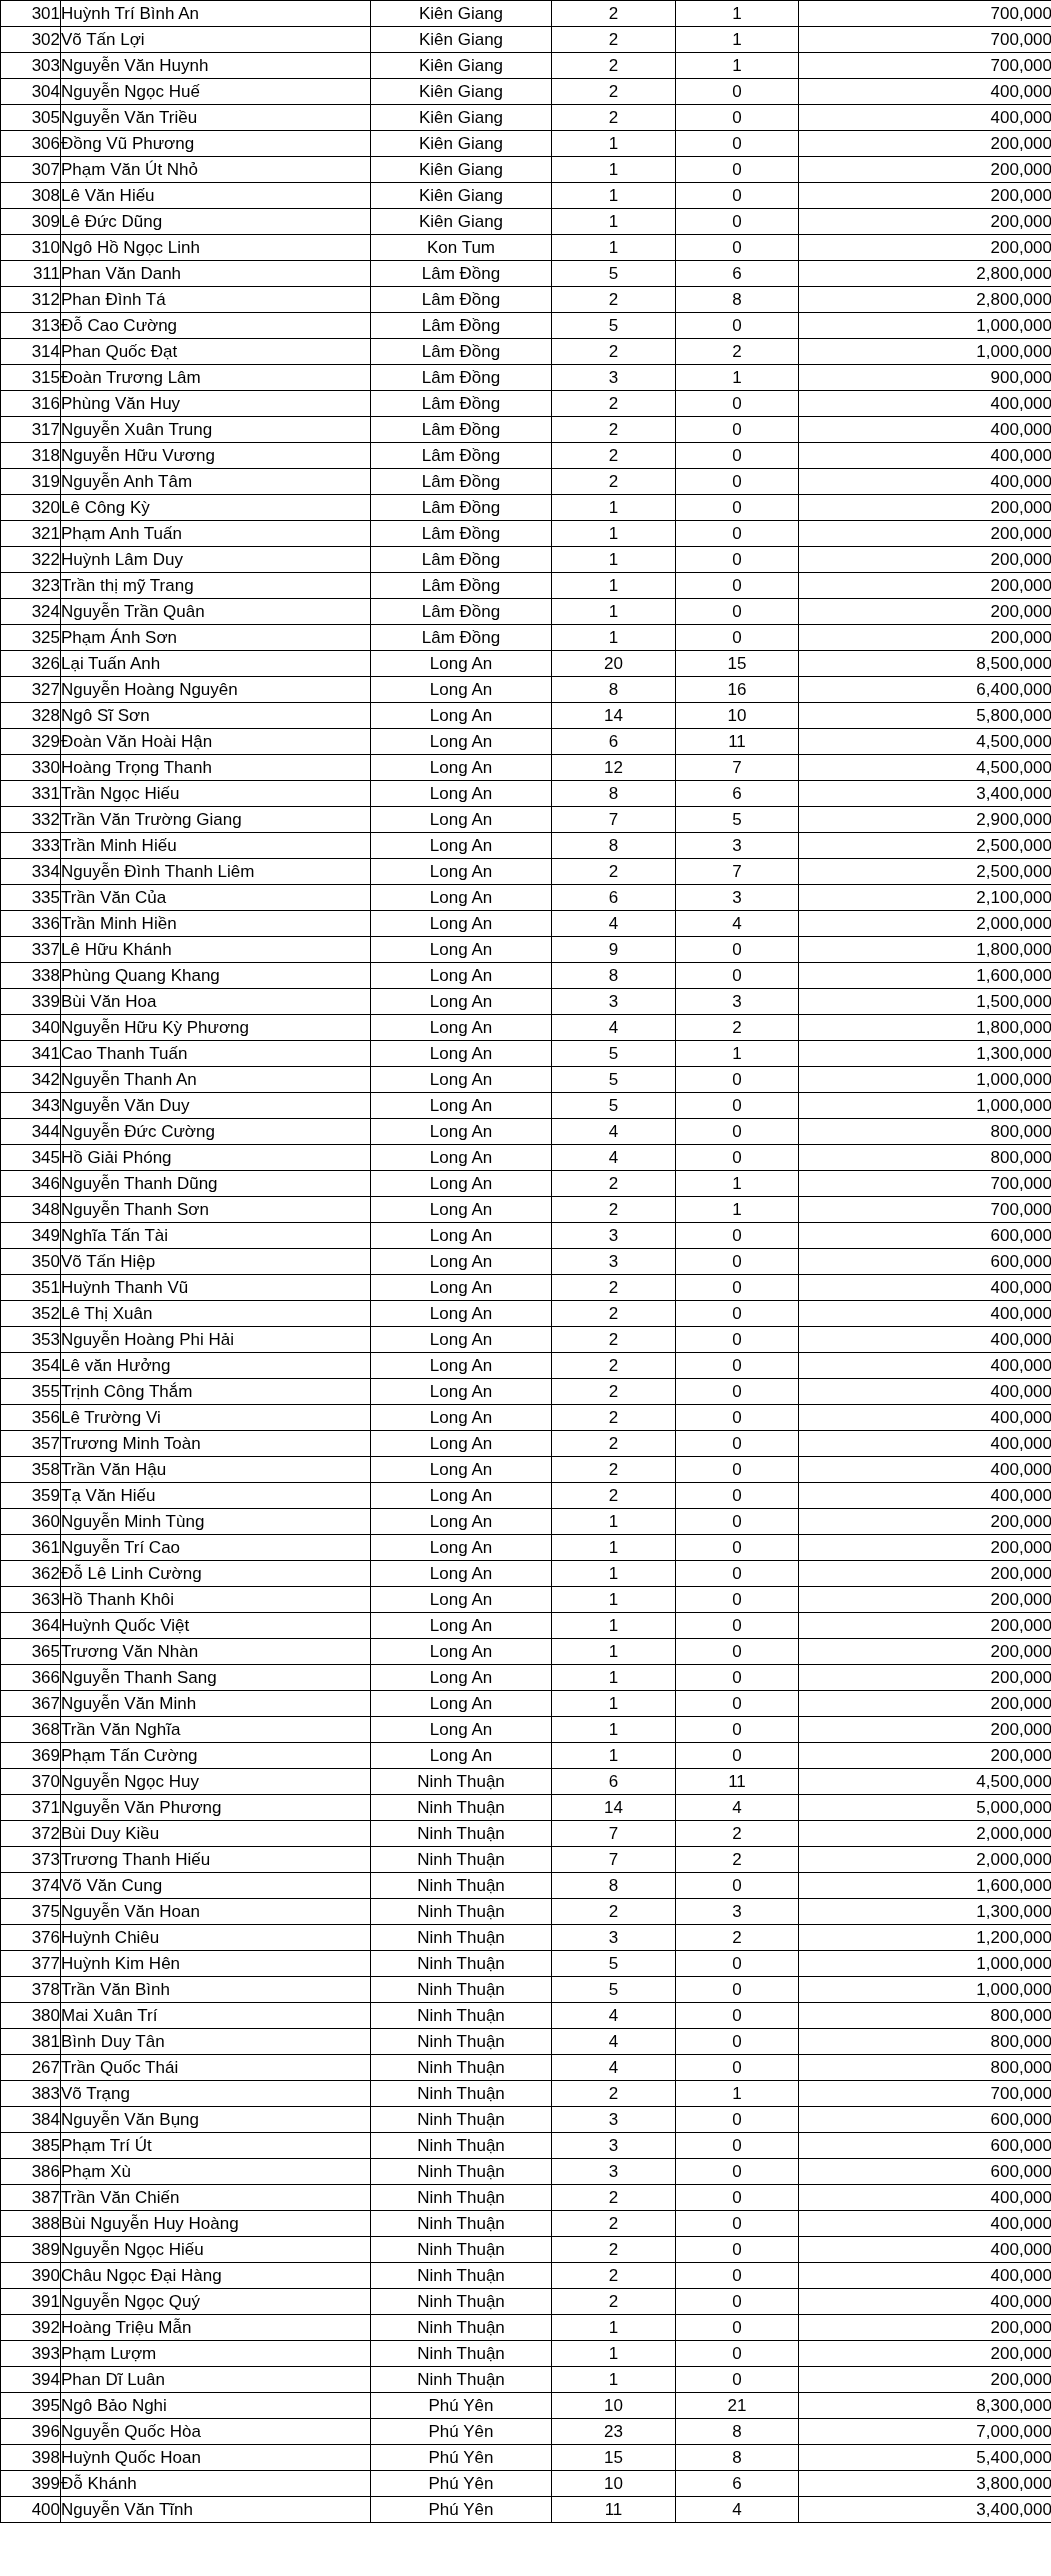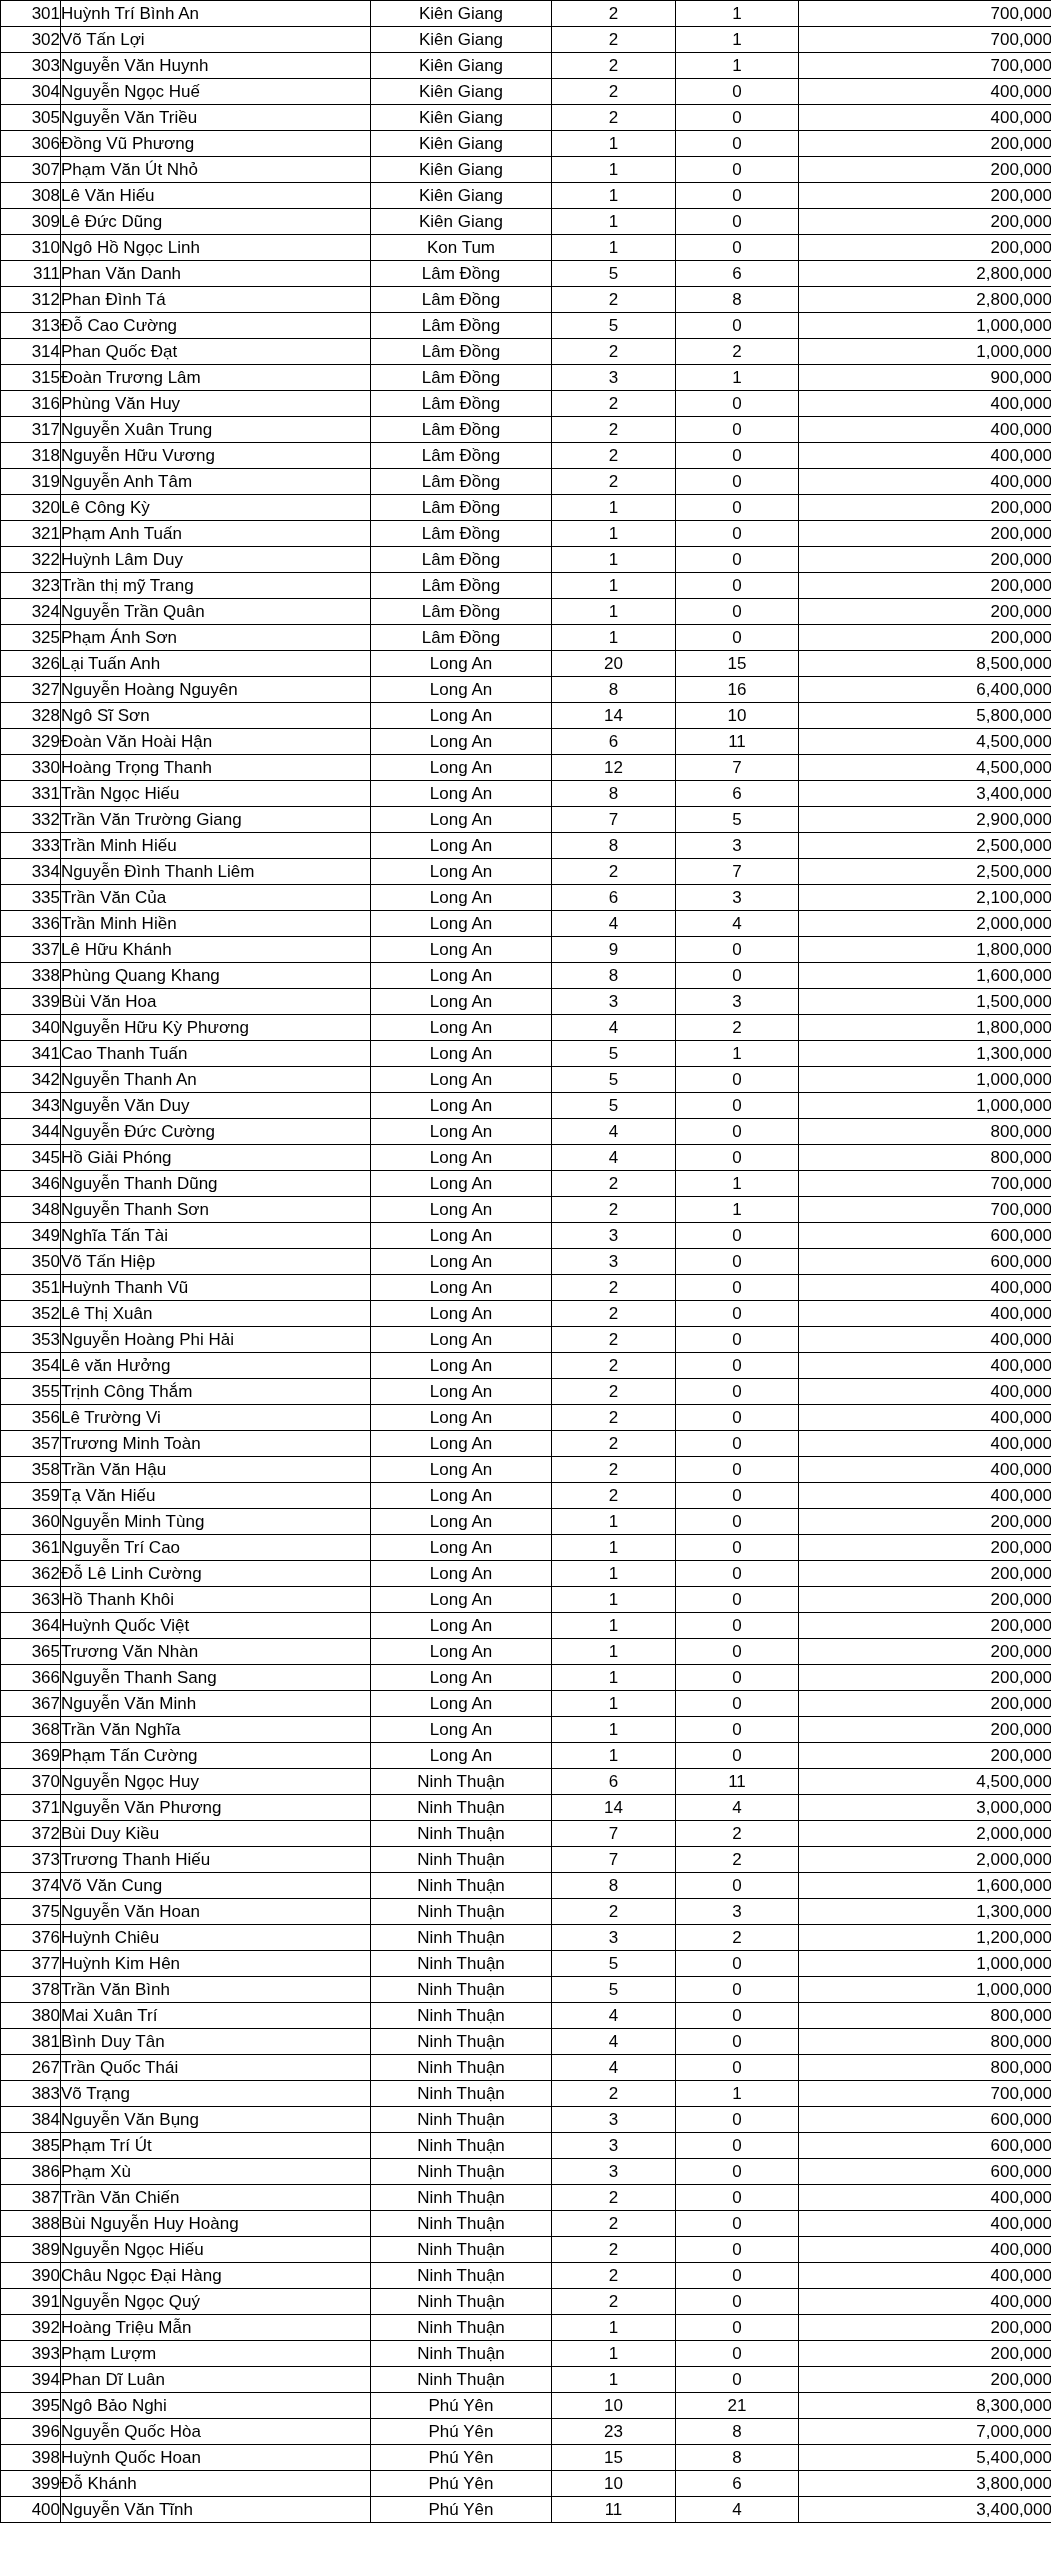--- a/index.html
+++ b/index.html
@@ -601,21 +601,21 @@
           <td class="c3">6</td>
           <td class="c4">11</td>
           <td class="c5">4,500,000</td>
         </tr>
         <tr>
           <td class="c0">371</td>
           <td class="c1">Nguyễn Văn Phương</td>
           <td class="c2">Ninh Thuận</td>
           <td class="c3">14</td>
           <td class="c4">4</td>
-          <td class="c5">3,000,000</td>
+          <td class="c5">5,000,000</td>
         </tr>
         <tr>
           <td class="c0">372</td>
           <td class="c1">Bùi Duy Kiều</td>
           <td class="c2">Ninh Thuận</td>
           <td class="c3">7</td>
           <td class="c4">2</td>
           <td class="c5">2,000,000</td>
         </tr>
         <tr>

